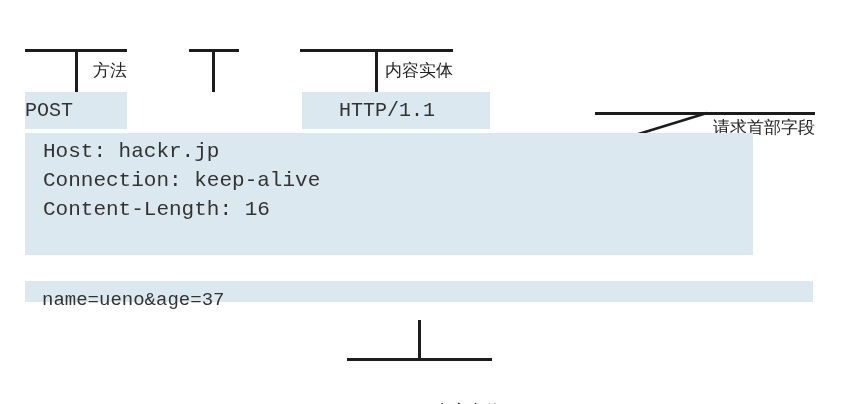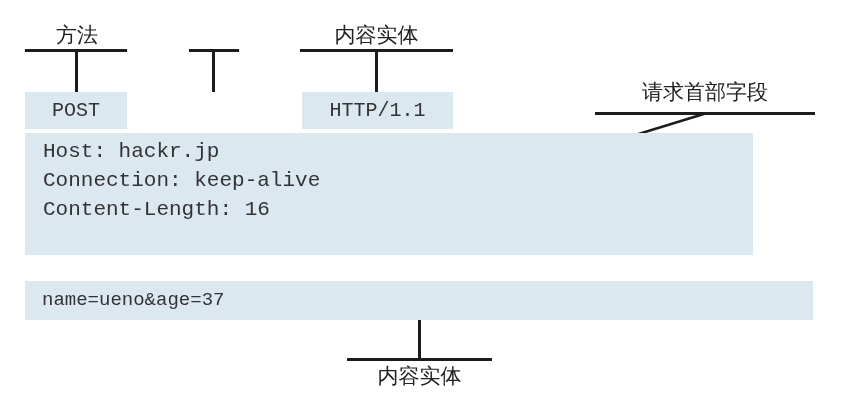--- a/index.html
+++ b/index.html
@@ -8,42 +8,43 @@
     width: 864px;
     height: 404px;
     background: #ffffff;
     font-family: "Liberation Sans", "DejaVu Sans", sans-serif;
     overflow: hidden;
   }
   .hline { position: absolute; height: 3px; background: var(--line, #1c1c1c); }
   .vline { position: absolute; width: 3px; background: var(--line, #1c1c1c); }
   .clabel {
     position: absolute;
-    text-align: center;
-    font-size: 21px;
+    text-align: right;
+    font-size: 17px;
     line-height: 24px;
     color: var(--label-text, #222222);
     white-space: nowrap;
+    margin-top: 36px;
   }
   .mono {
     font-family: "Liberation Mono", "DejaVu Sans Mono", monospace;
     color: var(--mono-text, #333333);
   }
   .bluebox { position: absolute; background: var(--block-bg, #dbe8ef); }
   .reqbox {
     top: 92px; height: 37px; line-height: 37px;
-    text-align: center; font-size: 20px; font-family: Liberation Mono, monospace;
+    font-size: 20px; font-family: Liberation Mono, monospace;
   }
   .hdrblock {
     left: 25px; top: 133px; width: 728px; height: 122px;
     box-sizing: border-box; padding: 4px 0 0 18px;
     font-size: 21px; line-height: 29px;
   }
   .bodyblock {
-    left: 25px; top: 281px; width: 788px; height: 39px;
+    left: 25px; top: 281px; width: 788px; height: 21px;
     box-sizing: border-box; padding-left: 17px;
     font-size: 19px; line-height: 39px;
   }
   .diag-svg { position: absolute; left: 595px; top: 110px; width: 220px; height: 30px; }
   .diag-svg line { stroke: var(--line, #1c1c1c); stroke-width: 2.5; }
 </style>
 </head>
 <body>
 
 <div class="canvas">
@@ -53,21 +54,21 @@
   <div class="vline" style="left:75px; top:52px; height:40px;"></div>
 
   <div class="hline" style="left:189px; top:49px; width:50px;"></div>
   <div class="vline" style="left:212px; top:52px; height:40px;"></div>
 
   <div class="clabel" style="left:300px; top:23px; width:153px;">内容实体</div>
   <div class="hline" style="left:300px; top:49px; width:153px;"></div>
   <div class="vline" style="left:375px; top:52px; height:40px;"></div>
 
   <div class="bluebox reqbox mono" style="left:25px; width:102px;">POST</div>
-  <div class="bluebox reqbox mono" style="left:302px; width:151px;">HTTP/1.1</div>
+  <div class="bluebox reqbox mono" style="left:302px; width:151px;padding-left:37px;">HTTP/1.1</div>
 
   <div class="clabel" style="left:595px; top:80px; width:220px;">请求首部字段</div>
   <div class="hline" style="left:595px; top:112px; width:220px; height:2.5px;"></div>
   <svg class="diag-svg" viewBox="0 0 220 30" xmlns="http://www.w3.org/2000/svg">
     <line x1="37" y1="26" x2="112" y2="3"></line>
   </svg>
 
   <div class="bluebox hdrblock mono">
     <div>Host: hackr.jp</div>
     <div>Connection: keep-alive</div>

